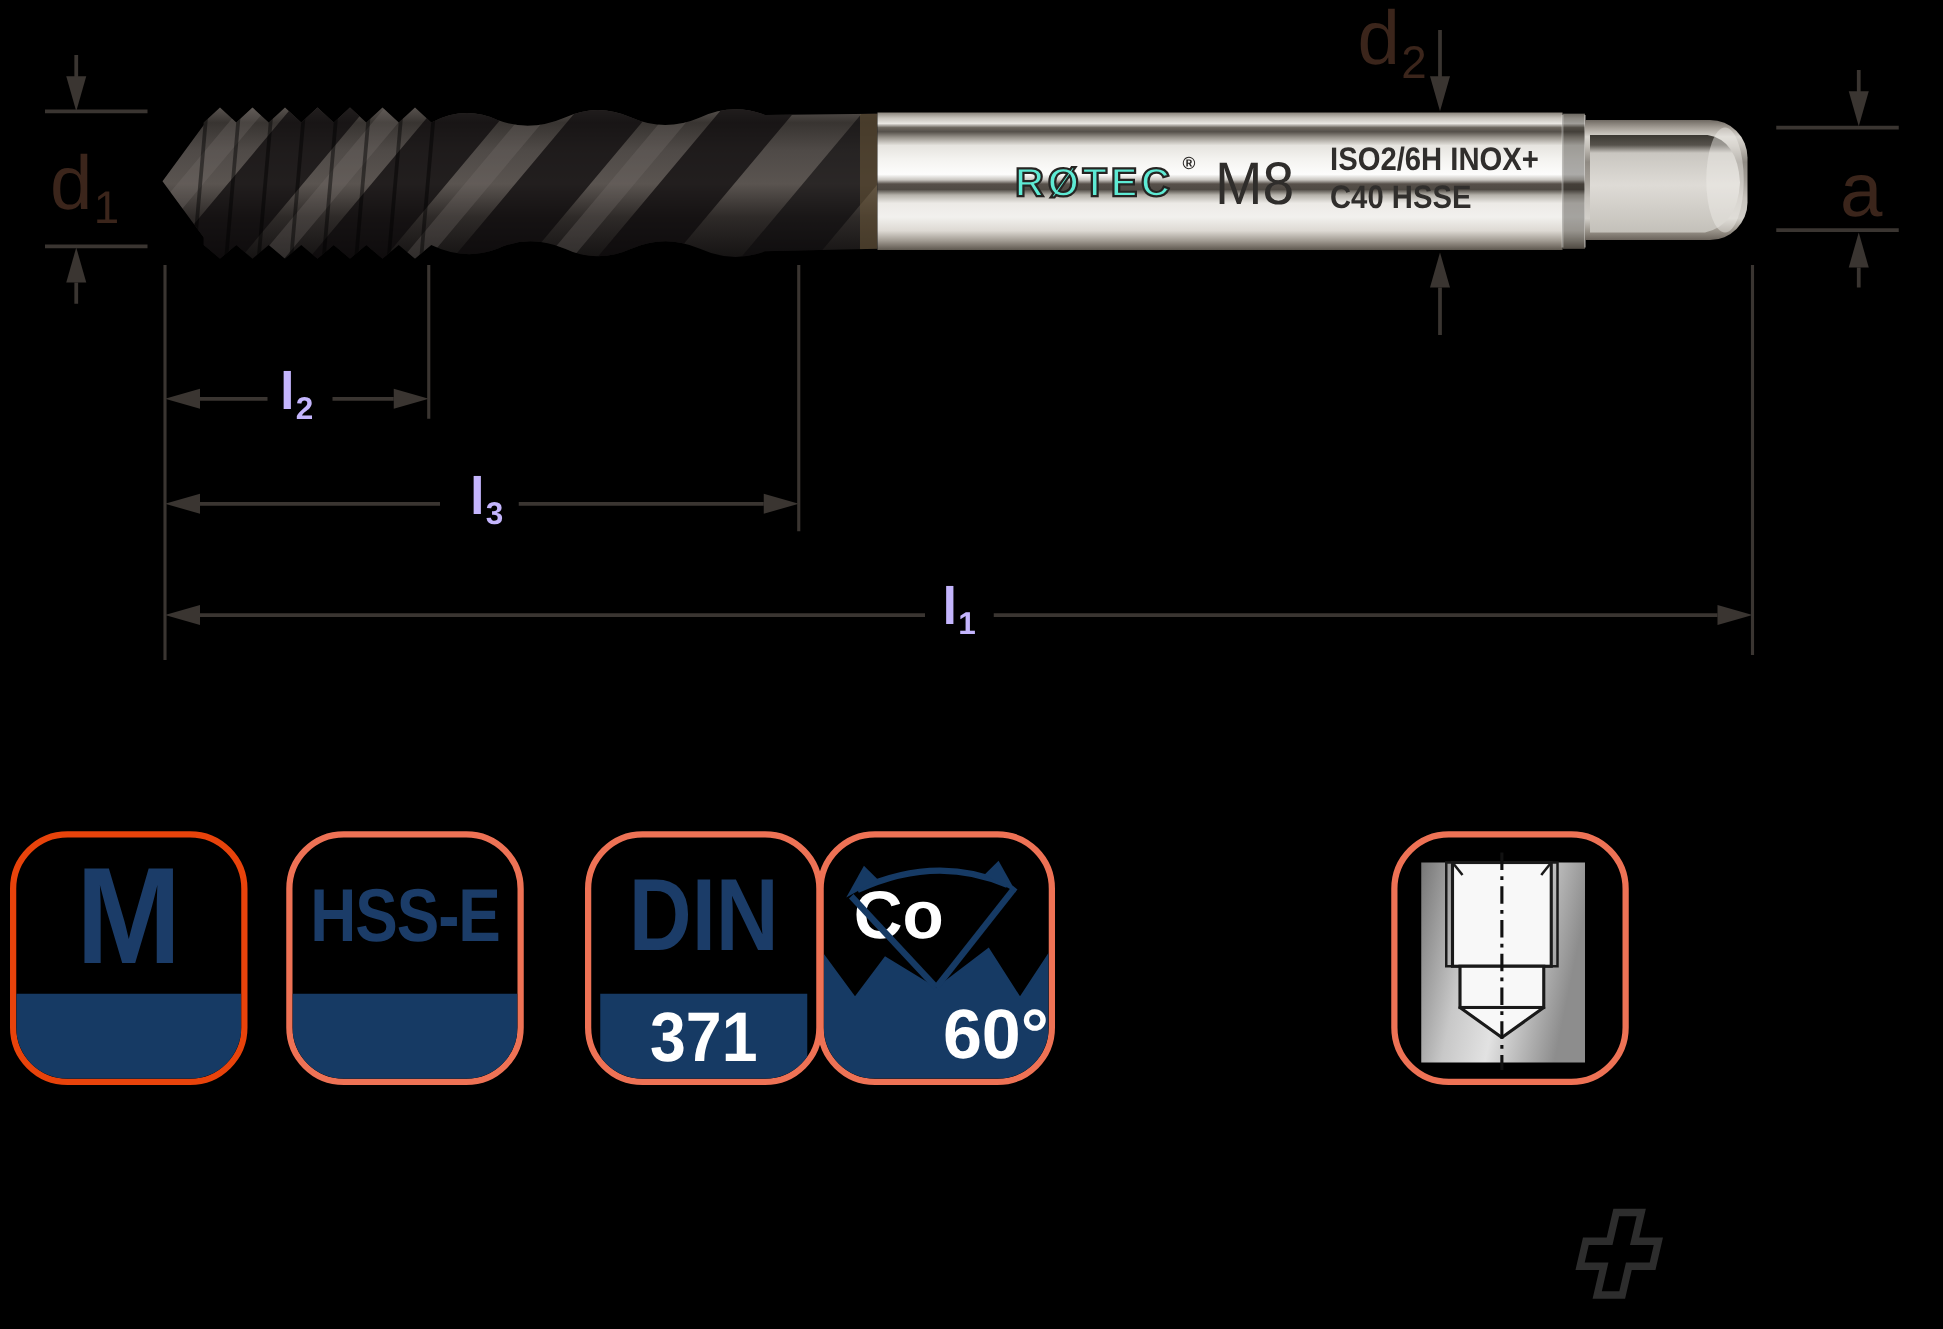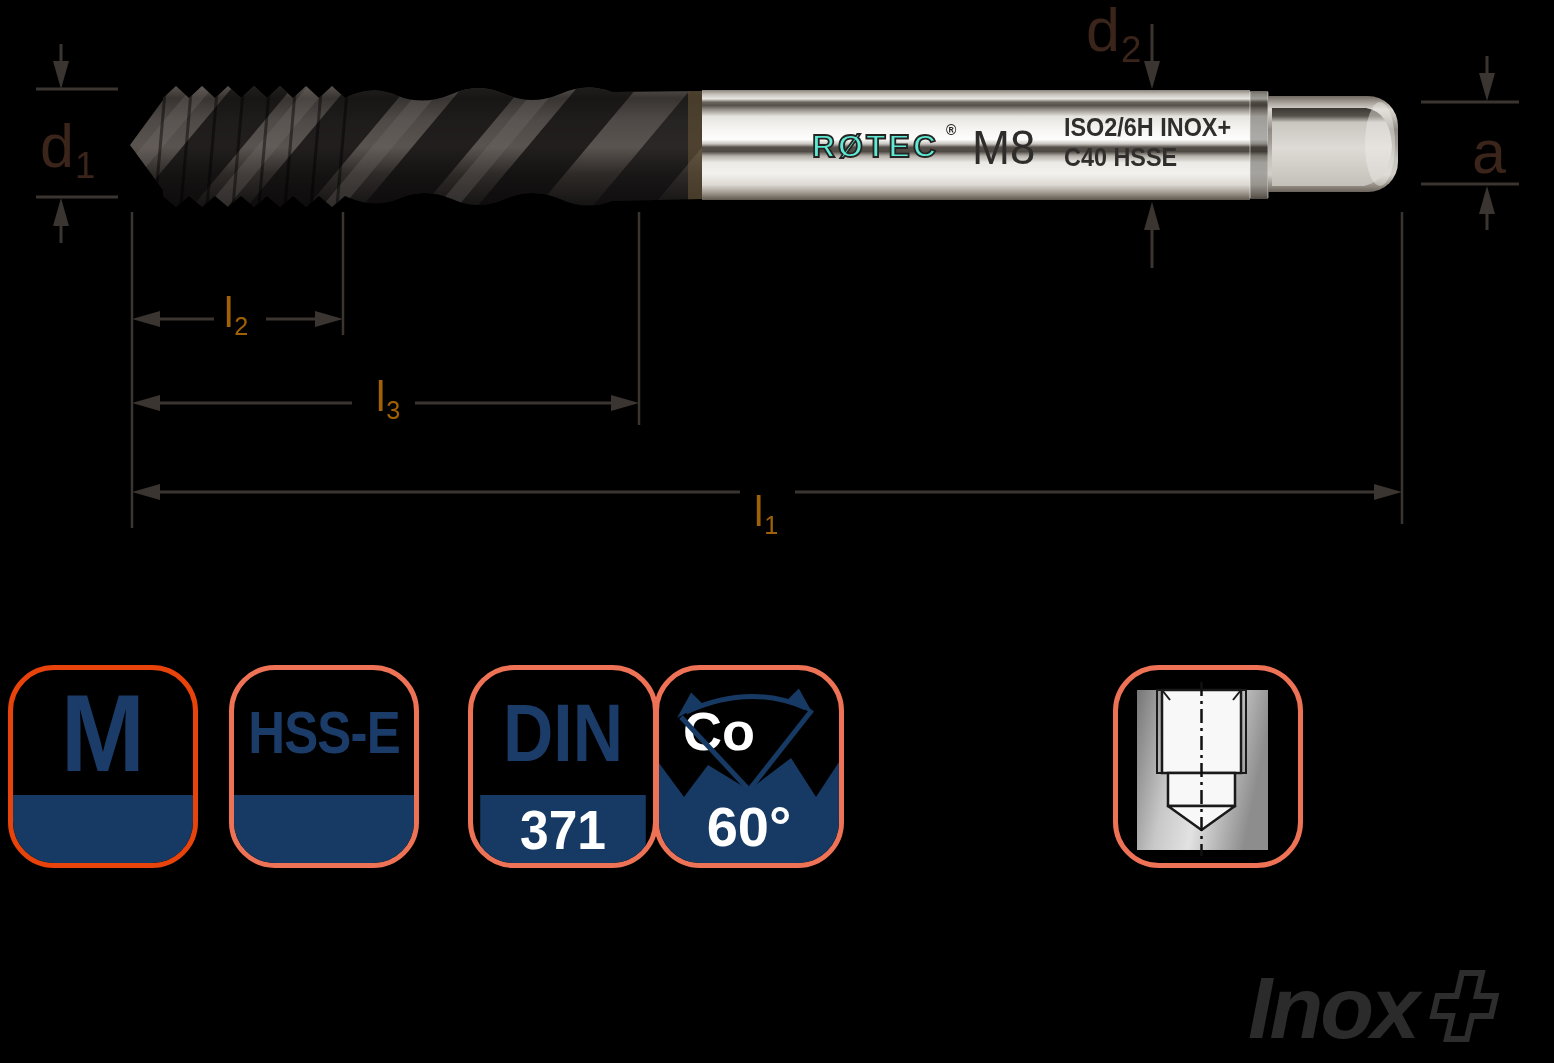--- a/index.html
+++ b/index.html
@@ -4,21 +4,21 @@
 <style>
   html,body{margin:0;padding:0;background:#000;}
   #stage{position:relative;width:1554px;height:1063px;background:#000;overflow:hidden;
          font-family:"Liberation Sans",sans-serif;}
   svg{display:block;}
   .abs{position:absolute;}
 
   
   .dim-label{position:absolute;color:#3b251b;font-size:61px;font-weight:400;line-height:1;}
   .dim-label .sub{font-size:0.6em;position:relative;top:0.3em;margin-left:1px;}
-  .dim-label.small{font-size:42px;color:#a16207;}
+  .dim-label.small{font-size:42px;color:#c4b5fd;font-weight:bold;}
 
   
   .rotec-logo{position:absolute;left:812px;top:128px;font-size:32px;font-weight:700;
       letter-spacing:3px;color:#5eead4;-webkit-text-stroke:1.8px #262422;}
   .rotec-reg{position:absolute;left:946px;top:122px;font-size:14px;font-weight:700;color:#262422;
       -webkit-text-stroke:0;}
   .shank-size{position:absolute;left:972px;top:120px;font-size:48px;font-weight:400;
       color:#2f2d2b;transform:scaleX(0.95);transform-origin:left;}
   .shank-spec{position:absolute;left:1064px;top:112px;font-size:26px;font-weight:700;
       color:#302e2c;line-height:30px;transform:scaleX(0.9);transform-origin:left;white-space:nowrap;}
@@ -28,21 +28,21 @@
       border-radius:46px;box-sizing:border-box;overflow:hidden;background:transparent;}
   .badge.primary{border-color:#e8430b;}
   .badge .band{position:absolute;left:0;right:0;bottom:0;height:68px;background:#163a64;
       display:flex;align-items:center;justify-content:center;color:#fff;font-weight:700;}
   .badge .top-label{position:absolute;left:0;right:0;top:0;height:125px;display:flex;
       align-items:center;justify-content:center;color:#1b3c68;font-weight:700;}
   .label-M{font-size:110px;transform:scaleX(0.92);}
   .label-HSSE{font-size:60px;letter-spacing:-1px;transform:scaleX(0.85);}
   .label-DIN{font-size:82px;transform:scaleX(0.85);}
   .band-371{font-size:56px;transform:scaleX(0.92);}
-  .band-60{position:absolute;left:0;right:0;bottom:4px;text-align:center;color:#fff;
+  .band-60{position:absolute;left:0;right:0;bottom:4px;text-align:right;color:#fff;
       font-weight:700;font-size:56px;}
   .band-HL{font-size:50px;}
   .pill{position:absolute;left:14px;top:33px;width:152px;height:62px;border-radius:31px;
       background:#5e5e5e;}
 
   
   .inox-logo{position:absolute;left:1248px;top:964px;display:flex;align-items:center;}
   .inox-text{font-size:88px;font-weight:700;font-style:italic;color:#2b2b2b;
       letter-spacing:-3px;line-height:1;}
 </style>
@@ -236,21 +236,21 @@
   </div>
   <div class="dim-label" style="left:1472px;top:122px">
     <span>a</span><span class="sub"></span>
   </div>
   <div class="dim-label small" style="left:218px;top:292px;background:#000;padding:0 6px">
     <span>l</span><span class="sub">2</span>
   </div>
   <div class="dim-label small" style="left:370px;top:376px;background:#000;padding:0 6px">
     <span>l</span><span class="sub">3</span>
   </div>
-  <div class="dim-label small" style="left:748px;top:491px;background:#000;padding:0 6px">
+  <div class="dim-label small" style="left:748px;top:464px;background:#000;padding:0 6px">
     <span>l</span><span class="sub">1</span>
   </div>
 
   <div class="badge primary" style="left:8px">
     <div class="top-label label-M">M</div>
     <div class="band"></div>
   </div>
 
   <div class="badge" style="left:229px">
     <div class="top-label label-HSSE">HSS-E</div>
@@ -293,21 +293,20 @@
       <rect x="44" y="20" width="79" height="83" fill="#f8f8f8" stroke="#1a1a1a" stroke-width="2.5"></rect>
       <rect x="50" y="103" width="67" height="33" fill="#f8f8f8" stroke="#1a1a1a" stroke-width="2.5"></rect>
       <polygon points="50,136 117,136 83.5,160" fill="#f8f8f8" stroke="#1a1a1a" stroke-width="2.5" stroke-linejoin="round"></polygon>
       <line x1="44" y1="20" x2="52" y2="30" stroke="#1a1a1a" stroke-width="2"></line>
       <line x1="123" y1="20" x2="115" y2="30" stroke="#1a1a1a" stroke-width="2"></line>
       <line x1="83.5" y1="12" x2="83.5" y2="186" stroke="#111" stroke-width="2.5" stroke-dasharray="14 5 3 5"></line>
     </svg>
   </div>
 
   <div class="inox-logo">
-    <span class="inox-text">Inox</span>
     <svg width="86" height="80" viewBox="0 0 86 80" style="margin-left:6px;margin-top:2px">
       <g transform="translate(20,4) skewX(-13)">
         <path d="M19,0 H39 V23 H58 V43 H39 V66 H19 V43 H0 V23 H19 Z" fill="none" stroke="#2d2d2d" stroke-width="6"></path>
       </g>
     </svg>
   </div>
 
 </div>
 
 </body></html>

